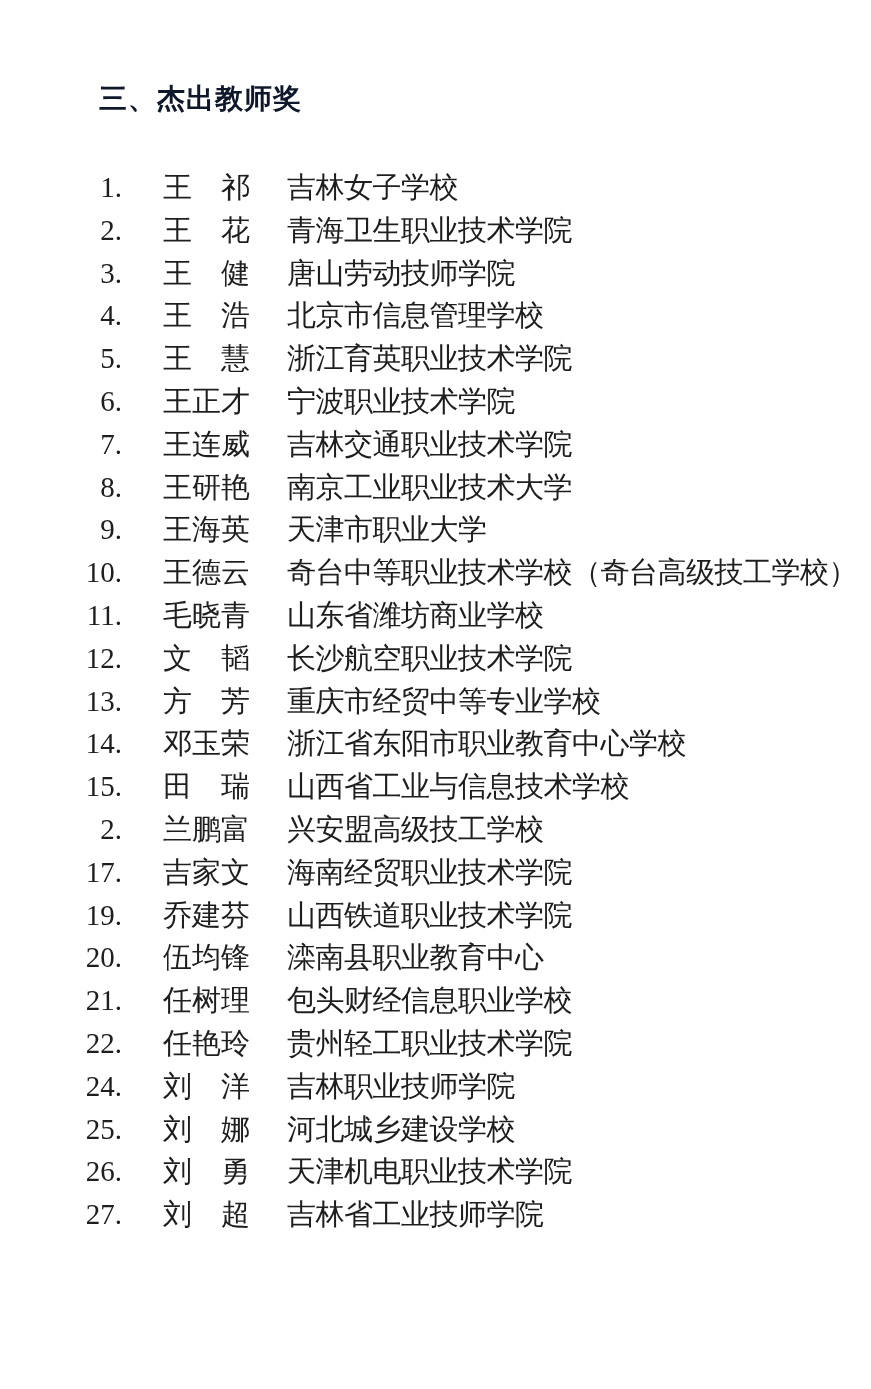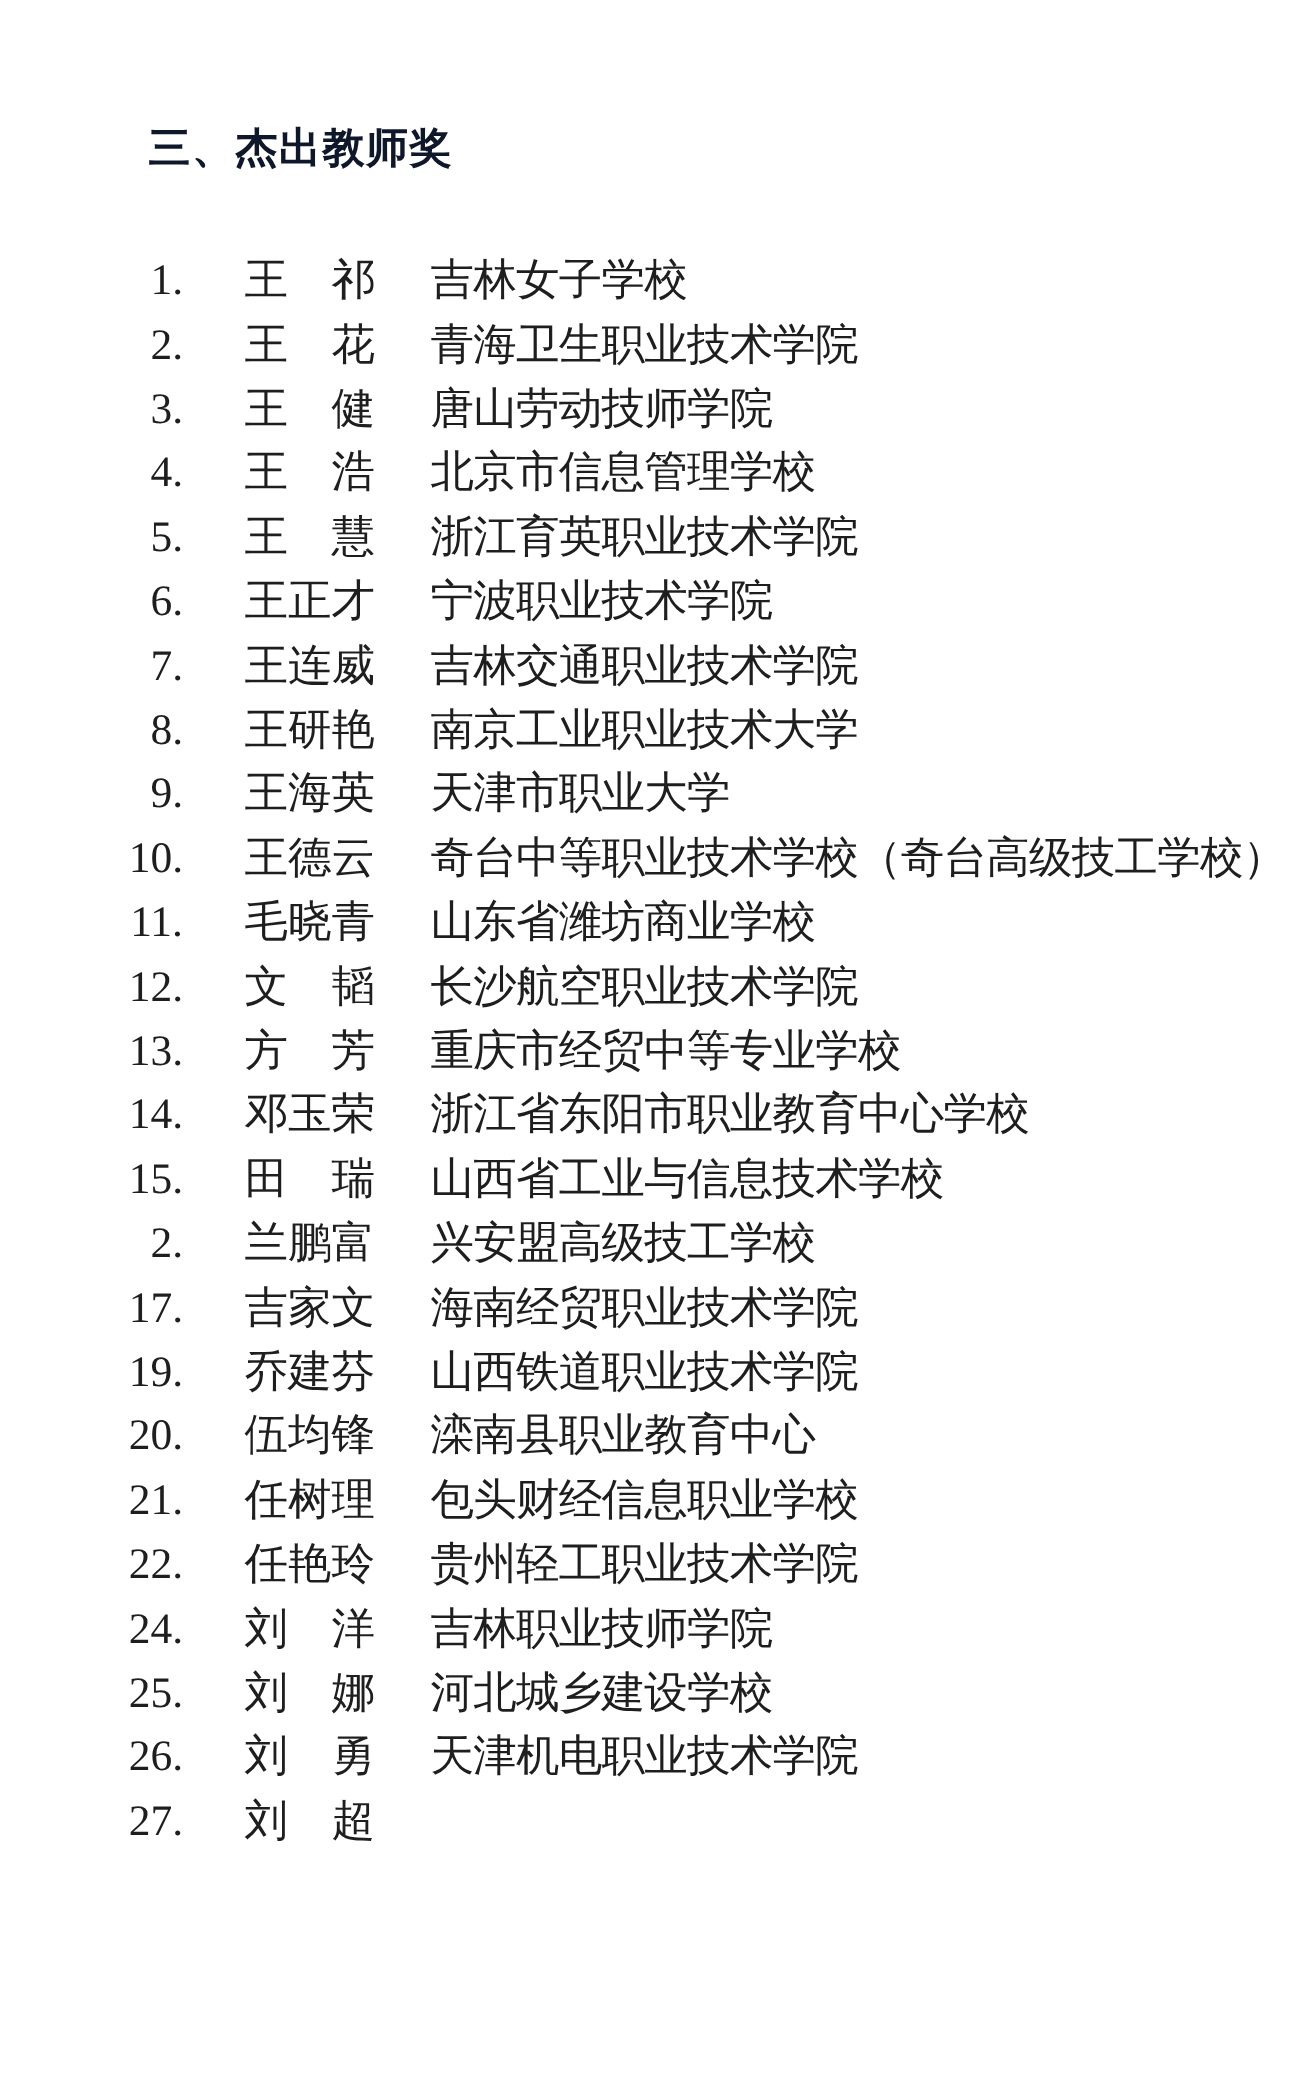--- a/index.html
+++ b/index.html
@@ -197,15 +197,16 @@
     <span class="school">河北城乡建设学校</span>
   </div>
       <div class="row">
     <span class="no">26.</span>
     <span class="name">刘　勇</span>
     <span class="school">天津机电职业技术学院</span>
   </div>
       <div class="row">
     <span class="no">27.</span>
     <span class="name">刘　超</span>
+    <span class="school">吉林省工业技师学院</span>
   </div>
     </div>
 </div>
 
 </body></html>

